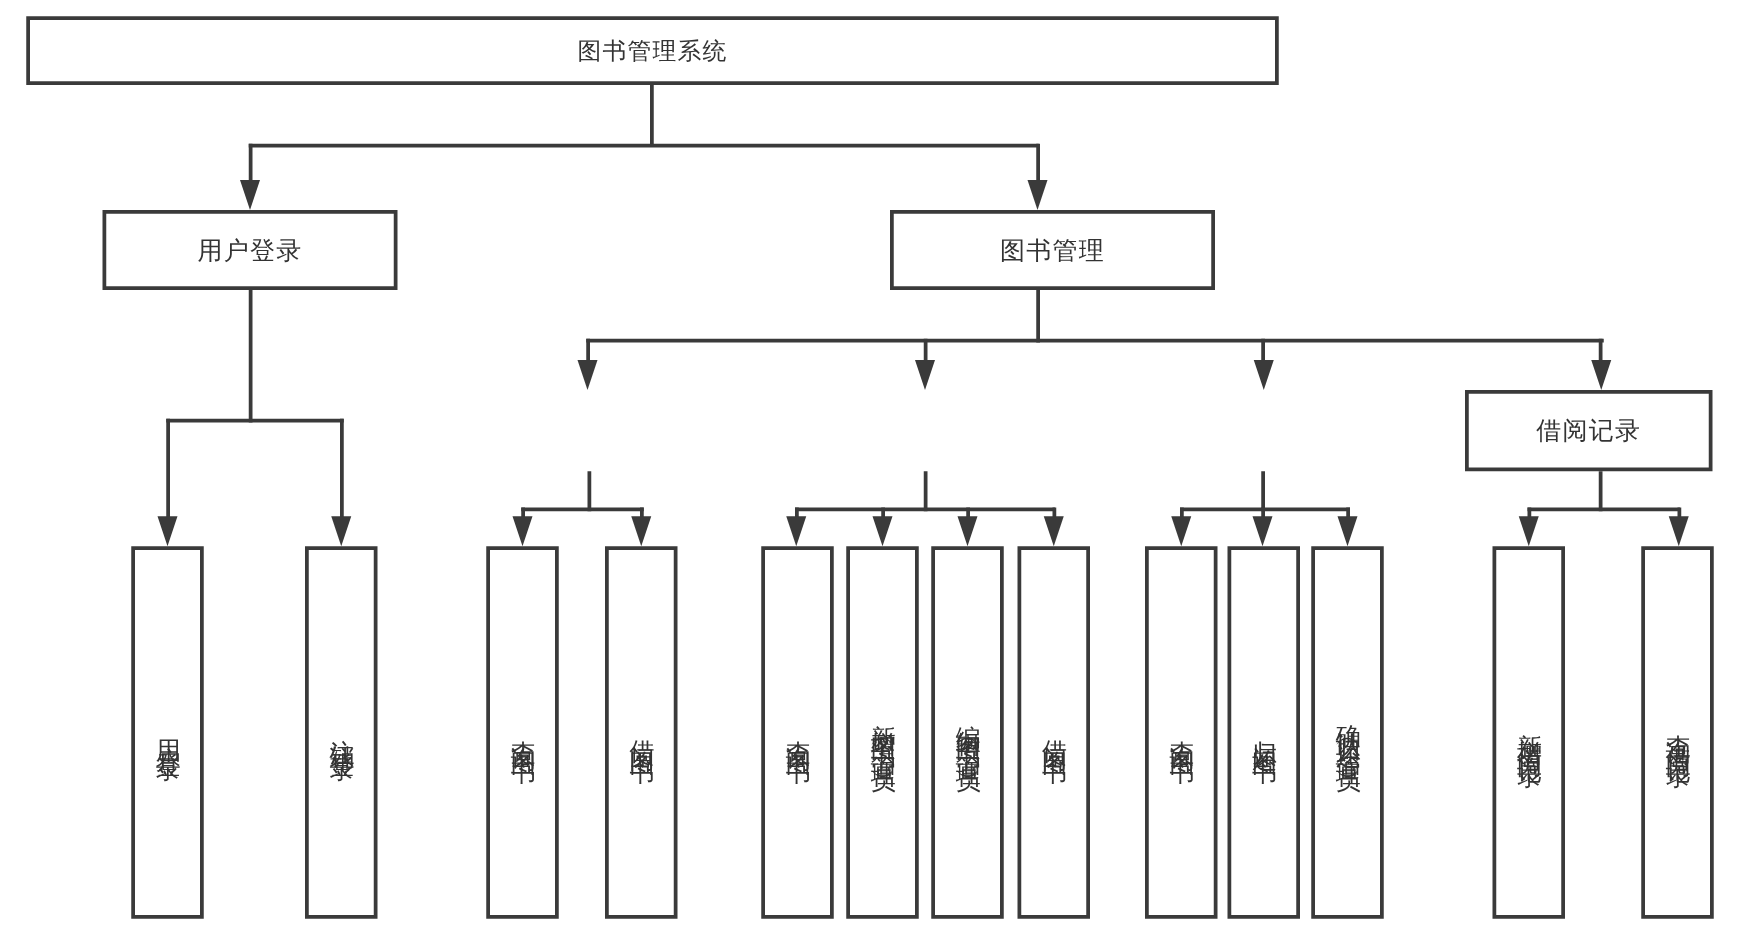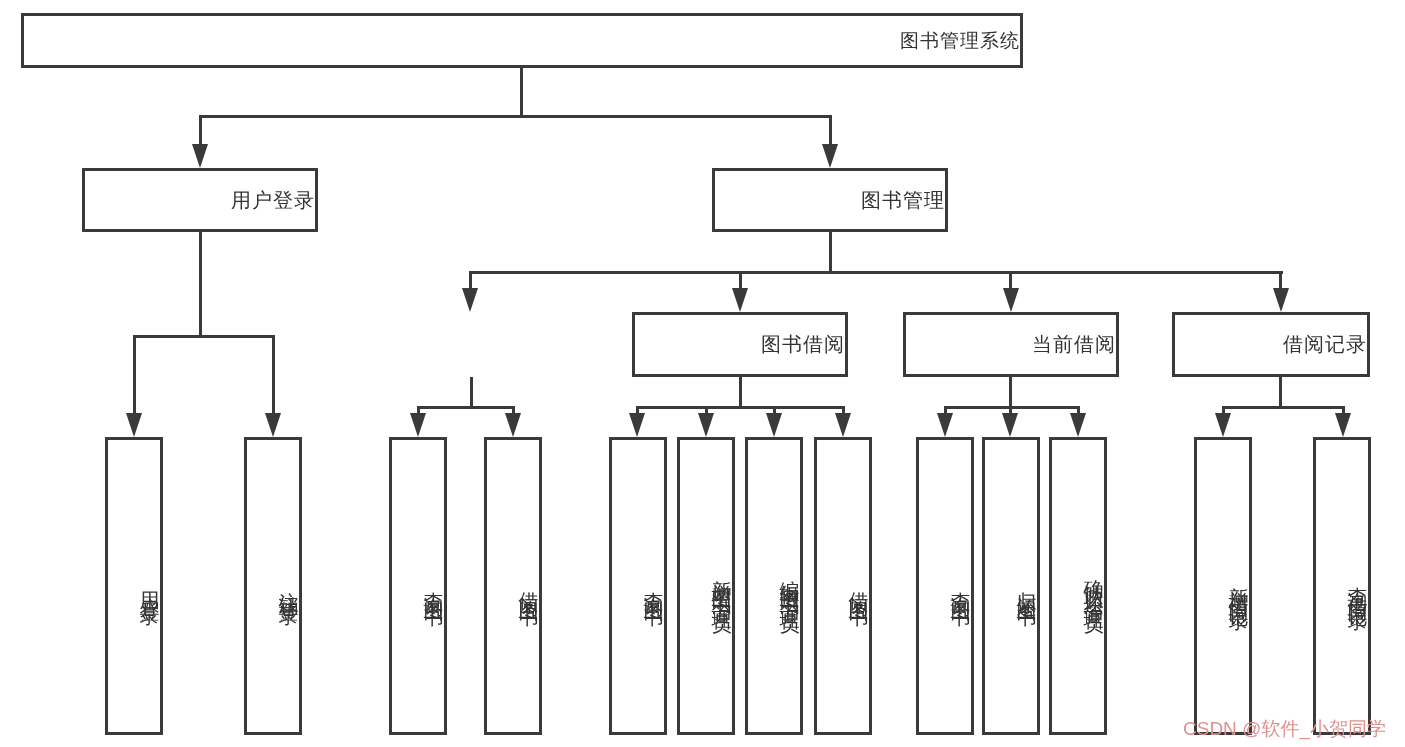--- a/index.html
+++ b/index.html
@@ -14,21 +14,21 @@
     background: var(--background, #ffffff);
     overflow: hidden;
   }
   .box {
     position: absolute;
     box-sizing: border-box;
     background: #ffffff;
     border: 3px solid var(--line, #3a3a3a);
     display: flex;
     align-items: center;
-    justify-content: flex-end;
+    justify-content: center;
     color: var(--text, #333333);
     font-size: 20px;
     letter-spacing: 1px;
   }
   .leaf .vtext {
     writing-mode: vertical-rl;
     text-orientation: mixed;
     letter-spacing: 5px;
     line-height: 1;
     font-size: 20px;
@@ -69,21 +69,21 @@
   <div class="vl" style="left:520px; top:68px; height:48px;"></div>
   <div class="hl" style="left:199px; top:115px; width:632px;"></div>
   <div class="vl" style="left:199px; top:115px; height:36px;"></div>
   <div class="ar" style="left:192px; top:144px;"></div>
   <div class="vl" style="left:829px; top:115px; height:36px;"></div>
   <div class="ar" style="left:822px; top:144px;"></div>
 
   <div class="box" style="left:82px; top:168px; width:236px; height:64px;">
     <span>用户登录</span>
   </div>
-  <div class="box" style="left:712px; top:168px; width:236px; height:64px;">
+  <div class="box" style="left:712px; top:168px; width:260px; height:64px;">
     <span>图书管理</span>
   </div>
 
   <div class="vl" style="left:199px; top:232px; height:106px;"></div>
   <div class="hl" style="left:133px; top:335px; width:142px;"></div>
   <div class="vl" style="left:133px; top:335px; height:86px;"></div>
   <div class="ar" style="left:126px; top:413px;"></div>
   <div class="vl" style="left:272px; top:335px; height:86px;"></div>
   <div class="ar" style="left:265px; top:413px;"></div>
 
@@ -91,26 +91,20 @@
   <div class="hl" style="left:469px; top:271px; width:814px;"></div>
   <div class="vl" style="left:469px; top:271px; height:22px;"></div>
   <div class="ar" style="left:462px; top:288px;"></div>
   <div class="vl" style="left:739px; top:271px; height:22px;"></div>
   <div class="ar" style="left:732px; top:288px;"></div>
   <div class="vl" style="left:1009px; top:271px; height:22px;"></div>
   <div class="ar" style="left:1003px; top:288px;"></div>
   <div class="vl" style="left:1279px; top:271px; height:22px;"></div>
   <div class="ar" style="left:1273px; top:288px;"></div>
 
-  <div class="box" style="left:632px; top:312px; width:216px; height:65px;">
-    <span>图书借阅</span>
-  </div>
-  <div class="box" style="left:903px; top:312px; width:216px; height:65px;">
-    <span>当前借阅</span>
-  </div>
   <div class="box" style="left:1172px; top:312px; width:198px; height:65px;">
     <span>借阅记录</span>
   </div>
 
   <div class="vl" style="left:470px; top:377px; height:32px;"></div>
   <div class="hl" style="left:417px; top:406px; width:98px;"></div>
   <div class="vl" style="left:417px; top:406px; height:14px;"></div>
   <div class="ar" style="left:410px; top:413px;"></div>
   <div class="vl" style="left:512px; top:406px; height:14px;"></div>
   <div class="ar" style="left:505px; top:413px;"></div>
@@ -179,15 +173,14 @@
     <span class="vtext">确认归还（管理员）</span>
   </div>
 
   <div class="box leaf" style="left:1194px; top:437px; width:58px; height:298px;">
     <span class="vtext">新增借阅记录</span>
   </div>
   <div class="box leaf" style="left:1313px; top:437px; width:58px; height:298px;">
     <span class="vtext">查询借阅记录</span>
   </div>
 
-  <div class="watermark">CSDN @软件_小贺同学</div>
 
 </div>
 
 </body></html>

